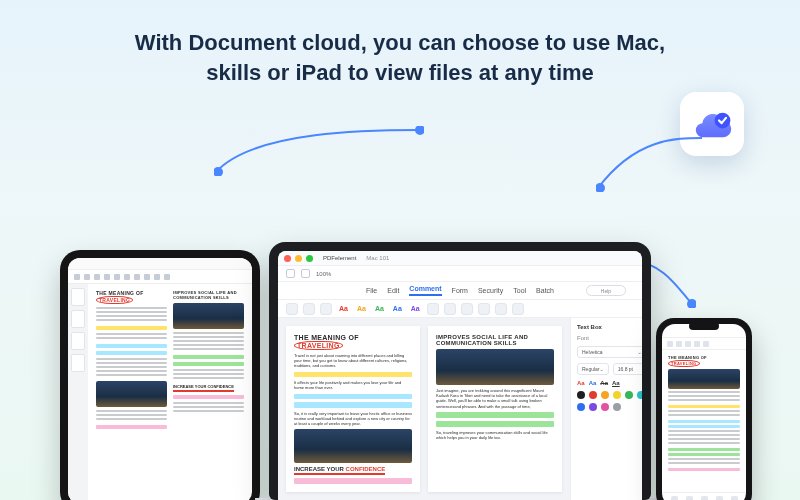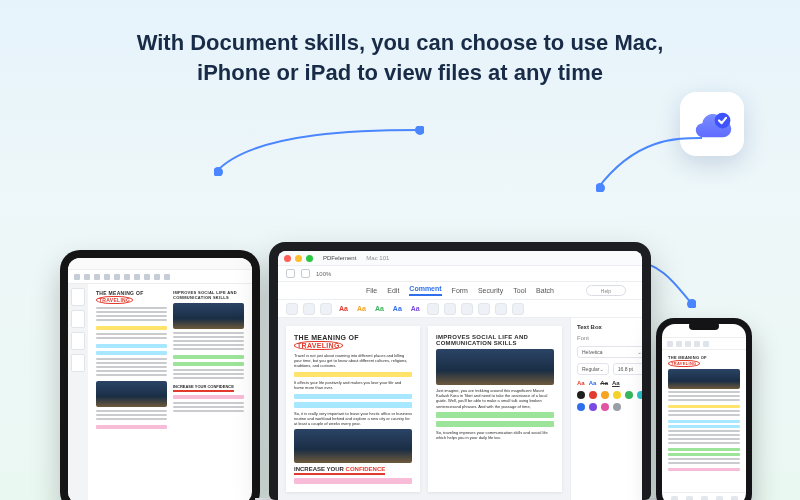--- a/index.html
+++ b/index.html
@@ -84,22 +84,22 @@
 .iph-page{flex:1;padding:5px 6px;font-size:3px;color:#2b2b2b;display:flex;flex-direction:column;gap:2px}
 .iph-page .tinytitle{font-size:4px}
 .iph-page .photo{height:20px}
 .iph-bottom{height:14px;border-top:1px solid #eee;display:flex;gap:8px;align-items:center;justify-content:center}
 .iph-bottom i{width:7px;height:7px;border-radius:2px;background:#e3e6ec}
 </style>
 </head>
 <body>
 
 <div class="headline">
-  <div>With Document skills, you can choose to use Mac,</div>
-  <div>iPhone or iPad to view files at any time</div>
+  <div>With Document cloud, you can choose to use Mac,</div>
+  <div>skills or iPad to view files at any time</div>
 </div>
 
 <div class="cloud-badge">
   <svg viewBox="0 0 48 48">
     <defs>
         <linearGradient id="cg" x1="0" x2="0" y1="0" y2="1">
           <stop offset="0" stop-color="#7a8dff"></stop>
           <stop offset="1" stop-color="#5f6cff"></stop>
         </linearGradient>
       </defs>

